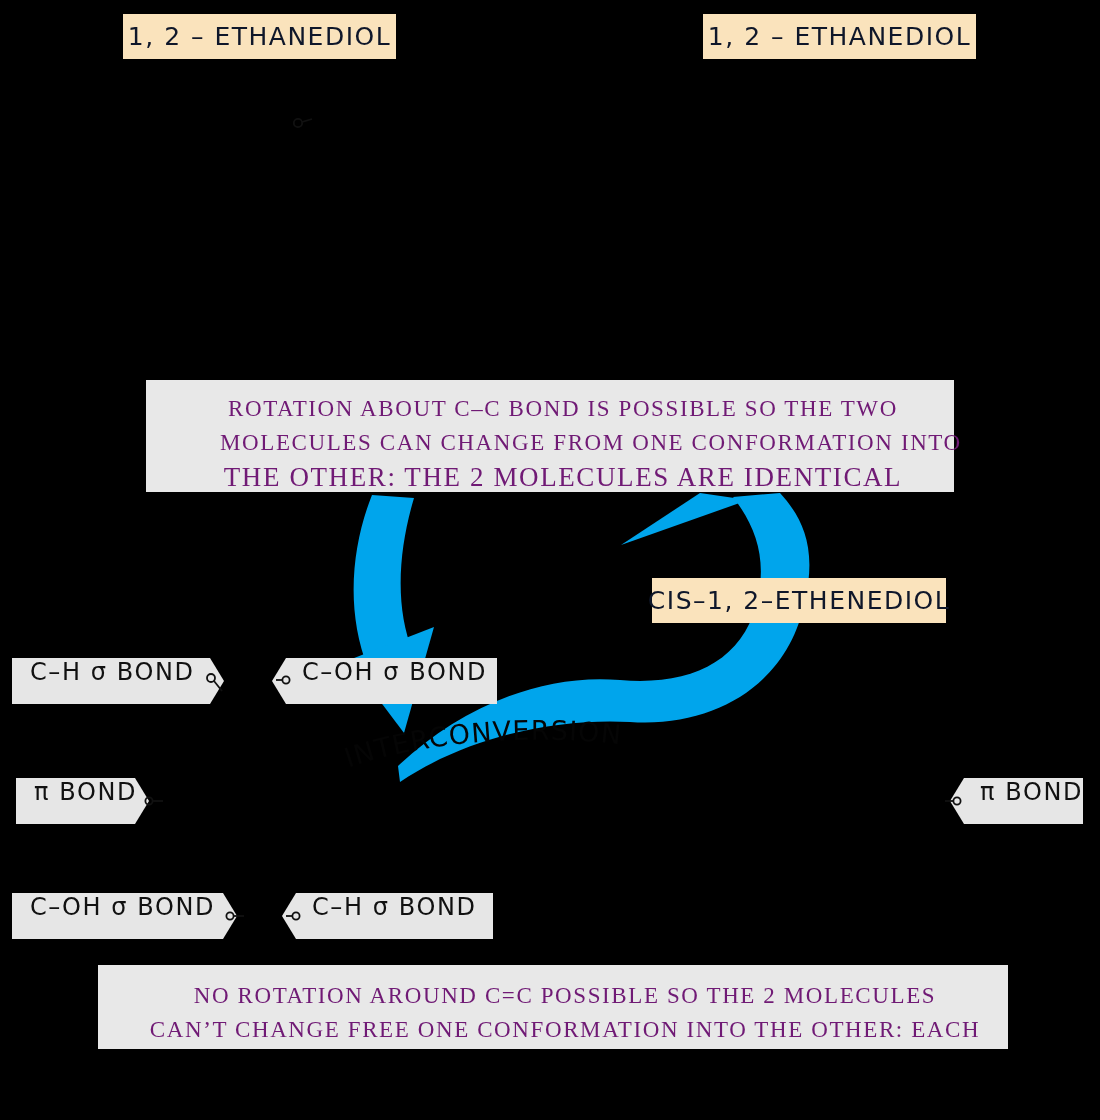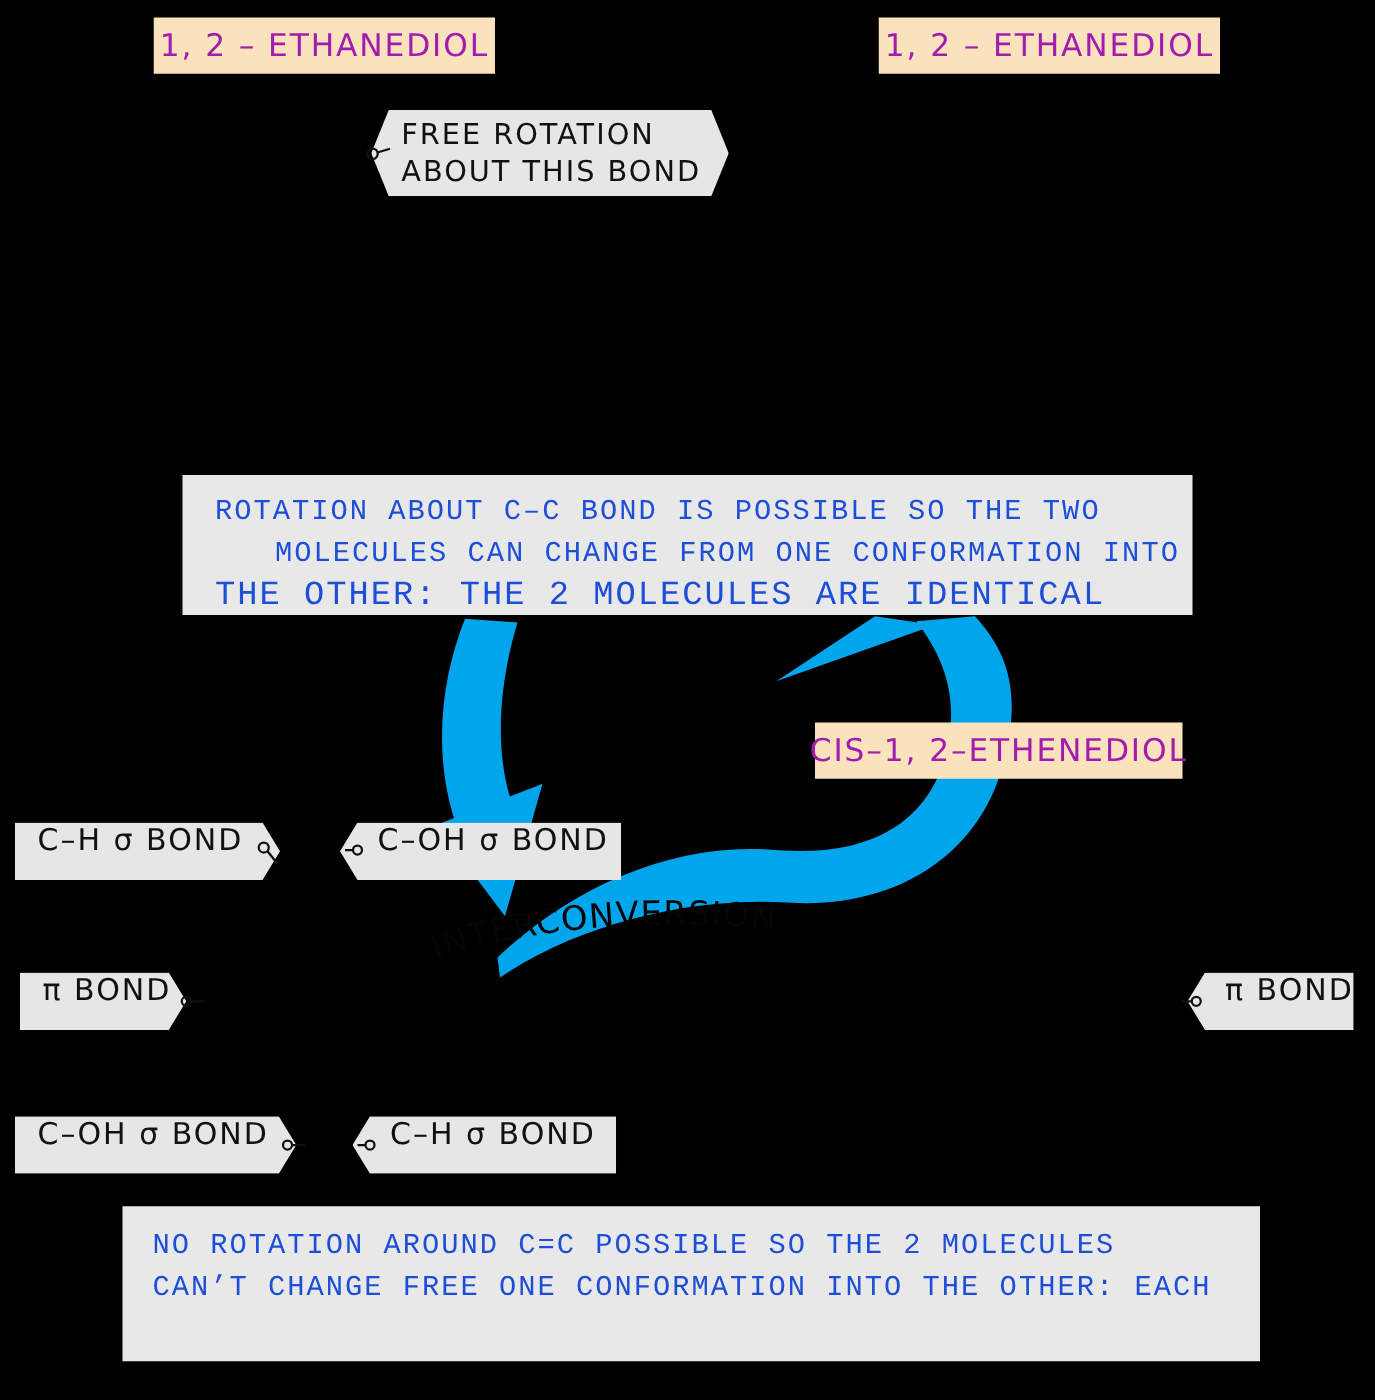--- a/index.html
+++ b/index.html
@@ -15,39 +15,40 @@
     width: 1100px;
     height: 1120px;
     background: #000000;
     overflow: hidden;
   }
 
   
   .cream-label {
     position: absolute;
     background: #FAE3BC;
-    color: #a21caf;
+    color: #0f172a;
     font-family: "DejaVu Sans", sans-serif;
     letter-spacing: 1.5px;
     display: flex;
     align-items: center;
     justify-content: center;
     white-space: nowrap;
     box-sizing: border-box;
     z-index: 40;
   }
 
   
   .grey-box {
     position: absolute;
     background: #E8E8E8;
-    color: #1d4ed8;
+    color: #701a75;
     box-sizing: border-box;
     z-index: 45;
-    font-family: Liberation Mono, monospace;
+    font-family: Liberation Serif, serif;
+    text-align: center;
   }
   .grey-box .line {
     white-space: nowrap;
     letter-spacing: 1.6px;
   }
 
   
   .tag {
     position: absolute;
     background: #E6E6E6;
@@ -117,24 +118,20 @@
 
   <div class="cream-label" style="left:703px; top:14px; width:273px; height:45px; font-size:25px;">
     <span>1, 2 – ETHANEDIOL</span>
   </div>
 
 
   <div class="cream-label" style="left:652px; top:578px; width:294px; height:45px; font-size:25px;">
     <span>CIS–1, 2–ETHENEDIOL</span>
   </div>
 
-  <div class="tag clip-both" style="left:297px; top:88px; width:286px; height:69px; padding-left:24px; flex-direction:column; align-items:flex-start; justify-content:center;">
-    <span class="tag-text" style="font-size:23px; line-height:30px;">FREE  ROTATION</span>
-    <span class="tag-text" style="font-size:23px; line-height:30px;">ABOUT  THIS  BOND</span>
-  </div>
   <svg class="connector" style="left:290px; top:110px;" width="26" height="26" viewBox="0 0 26 26">
     <circle cx="8" cy="13" r="4.2" fill="none" stroke="#111" stroke-width="1.8"></circle>
     <path d="M12 12 L22 9" fill="none" stroke="#111" stroke-width="1.8"></path>
   </svg>
 
   <div class="grey-box" style="left:146px; top:380px; width:808px; height:112px; padding:12px 0 0 26px;">
     <div class="line" style="font-size:23px; line-height:34px;">ROTATION  ABOUT  C–C  BOND  IS  POSSIBLE  SO  THE  TWO</div>
     <div class="line" style="font-size:23px; line-height:34px;margin-left:48px;">MOLECULES  CAN  CHANGE  FROM  ONE  CONFORMATION  INTO</div>
     <div class="line" style="font-size:27px; line-height:34px;">THE  OTHER:  THE  2  MOLECULES  ARE  IDENTICAL</div>
   </div>
@@ -214,18 +211,18 @@
   </svg>
 
   <div class="tag clip-left" style="left:282px; top:893px; width:211px; height:46px; padding-left:30px; font-size:24px;">
     <span class="tag-text">C–H  σ  BOND</span>
   </div>
   <svg class="connector" style="left:285px; top:906px;" width="20" height="20" viewBox="0 0 20 20">
     <circle cx="11" cy="10" r="3.6" fill="none" stroke="#111" stroke-width="1.8"></circle>
     <path d="M7 10 L1 10" fill="none" stroke="#111" stroke-width="1.8"></path>
   </svg>
 
-  <div class="grey-box" style="left:98px; top:965px; width:910px; height:124px; padding:14px 0 0 24px;">
+  <div class="grey-box" style="left:98px; top:965px; width:910px; height:84px; padding:14px 0 0 24px;">
     <div class="line" style="font-size:23px; line-height:34px;">NO  ROTATION  AROUND  C=C  POSSIBLE  SO  THE  2  MOLECULES</div>
     <div class="line" style="font-size:23px; line-height:34px;">CAN’T  CHANGE  FREE  ONE  CONFORMATION  INTO  THE  OTHER:  EACH</div>
   </div>
 
 </div>
 
 </body></html>

